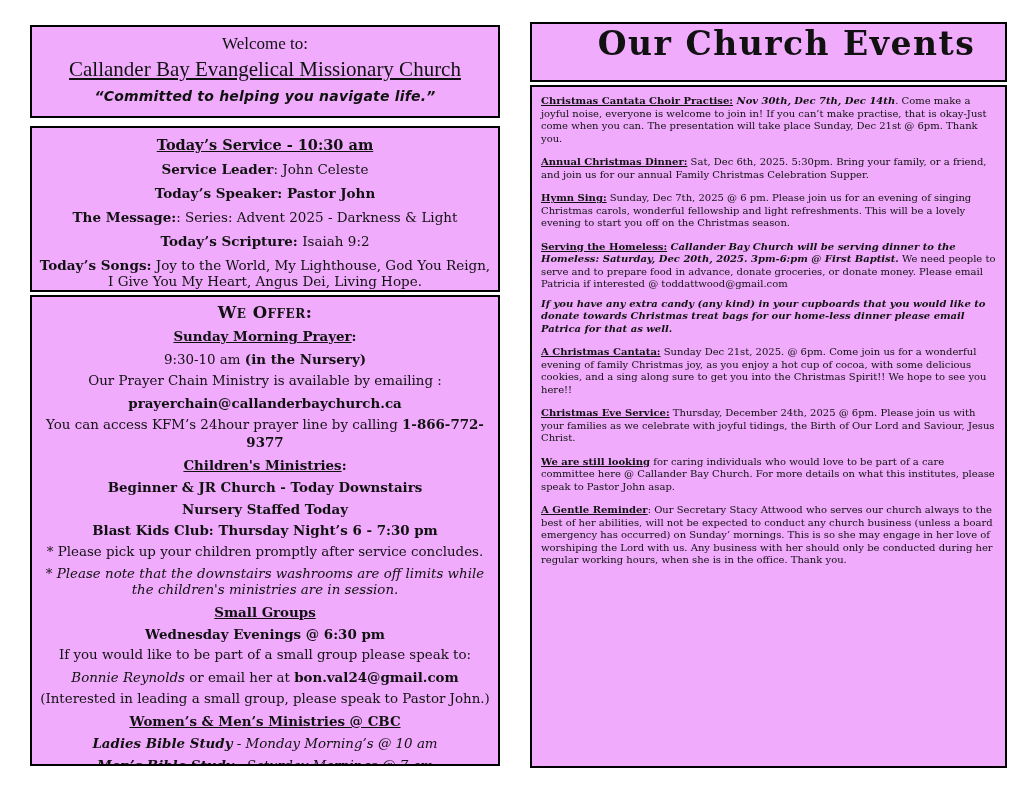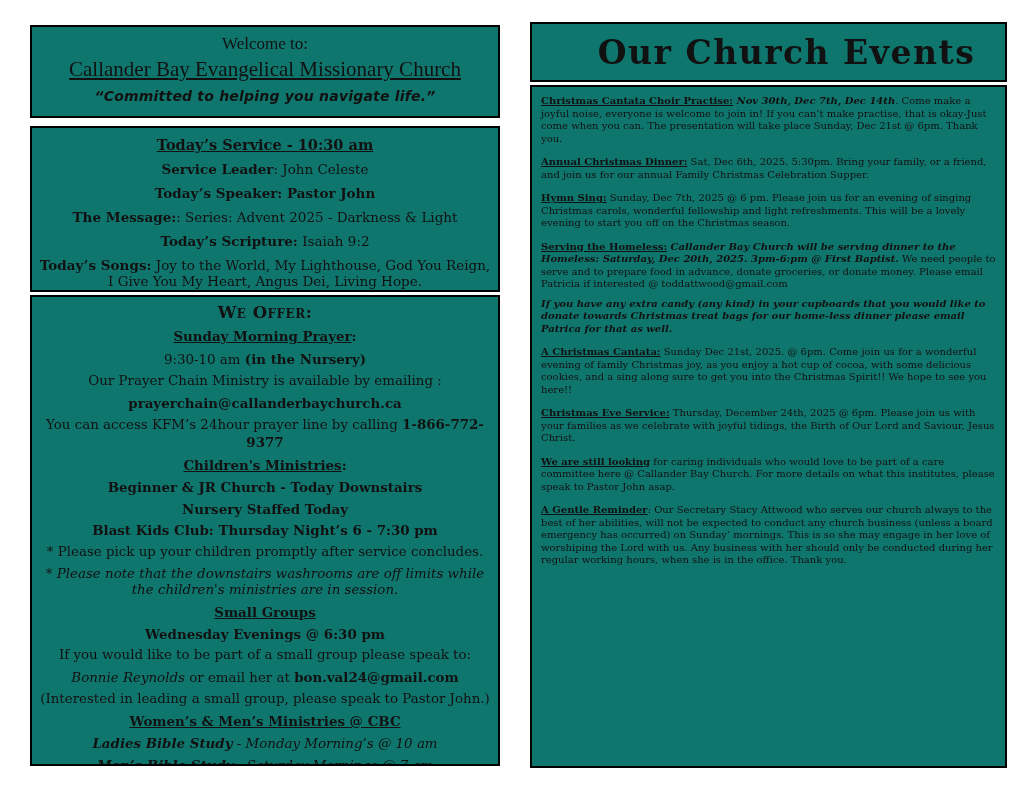--- a/index.html
+++ b/index.html
@@ -1,19 +1,19 @@
 <!DOCTYPE html>
 <html><head>
 <meta charset="utf-8">
 <style>
   * { margin:0; padding:0; box-sizing:border-box; }
   html,body { width:1024px; height:791px; background:#ffffff; }
   body { position:relative; font-family:"DejaVu Serif","Liberation Serif",serif; color:#111; overflow:hidden; }
 
-  .box { border:2.5px solid #000; background:#0f766e; overflow:hidden; }
+  .box { border:2.5px solid #000; background:#f0abfc; overflow:hidden; }
 
   .col-left  { position:absolute; left:30px;  top:25px; width:470px; }
   .col-right { position:absolute; left:530px; top:22px; width:477px; }
 
   
   .welcome-box { height:93px; text-align:center; padding-top:7px; }
   .w1 { font-family:"Liberation Serif",serif; font-size:17px; }
   .w2 { font-family:"Liberation Serif",serif; font-size:21px; text-decoration:underline; margin-top:3px; }
   .w3 { font-family:"DejaVu Sans","Liberation Sans",sans-serif; font-weight:bold; font-style:italic; font-size:14px; margin-top:6px; letter-spacing:0.2px; }
 
@@ -25,21 +25,21 @@
   .offer-box p { margin-bottom:5px; line-height:1.24; }
   .ot { font-variant:small-caps; font-weight:bold; font-size:16.5px; letter-spacing:0.5px; }
   .ot-wrap { margin-bottom:6px; }
 
   .b  { font-weight:bold; }
   .i  { font-style:italic; }
   .bi { font-weight:bold; font-style:italic; }
   .u  { text-decoration:underline; }
 
   
-  .title-box { height:60px; display:flex; align-items:center; justify-content:center;padding-left:36px; }
+  .title-box { height:60px; display:flex; align-items:flex-start; justify-content:center;padding-left:36px; }
   .title-box h1 { font-size:33px; font-weight:bold; letter-spacing:1.5px; }
 
   .events-box { margin-top:3px; height:683px; padding:8px 9px 6px 9px; font-size:10px; line-height:1.25; text-align:left; }
   .ev { margin-bottom:11px; }
   .ev.tight { margin-top:-4px; }
   .eh  { font-weight:bold; text-decoration:underline; }
   .ebi { font-weight:bold; font-style:italic; }
 </style>
 </head>
 <body>

